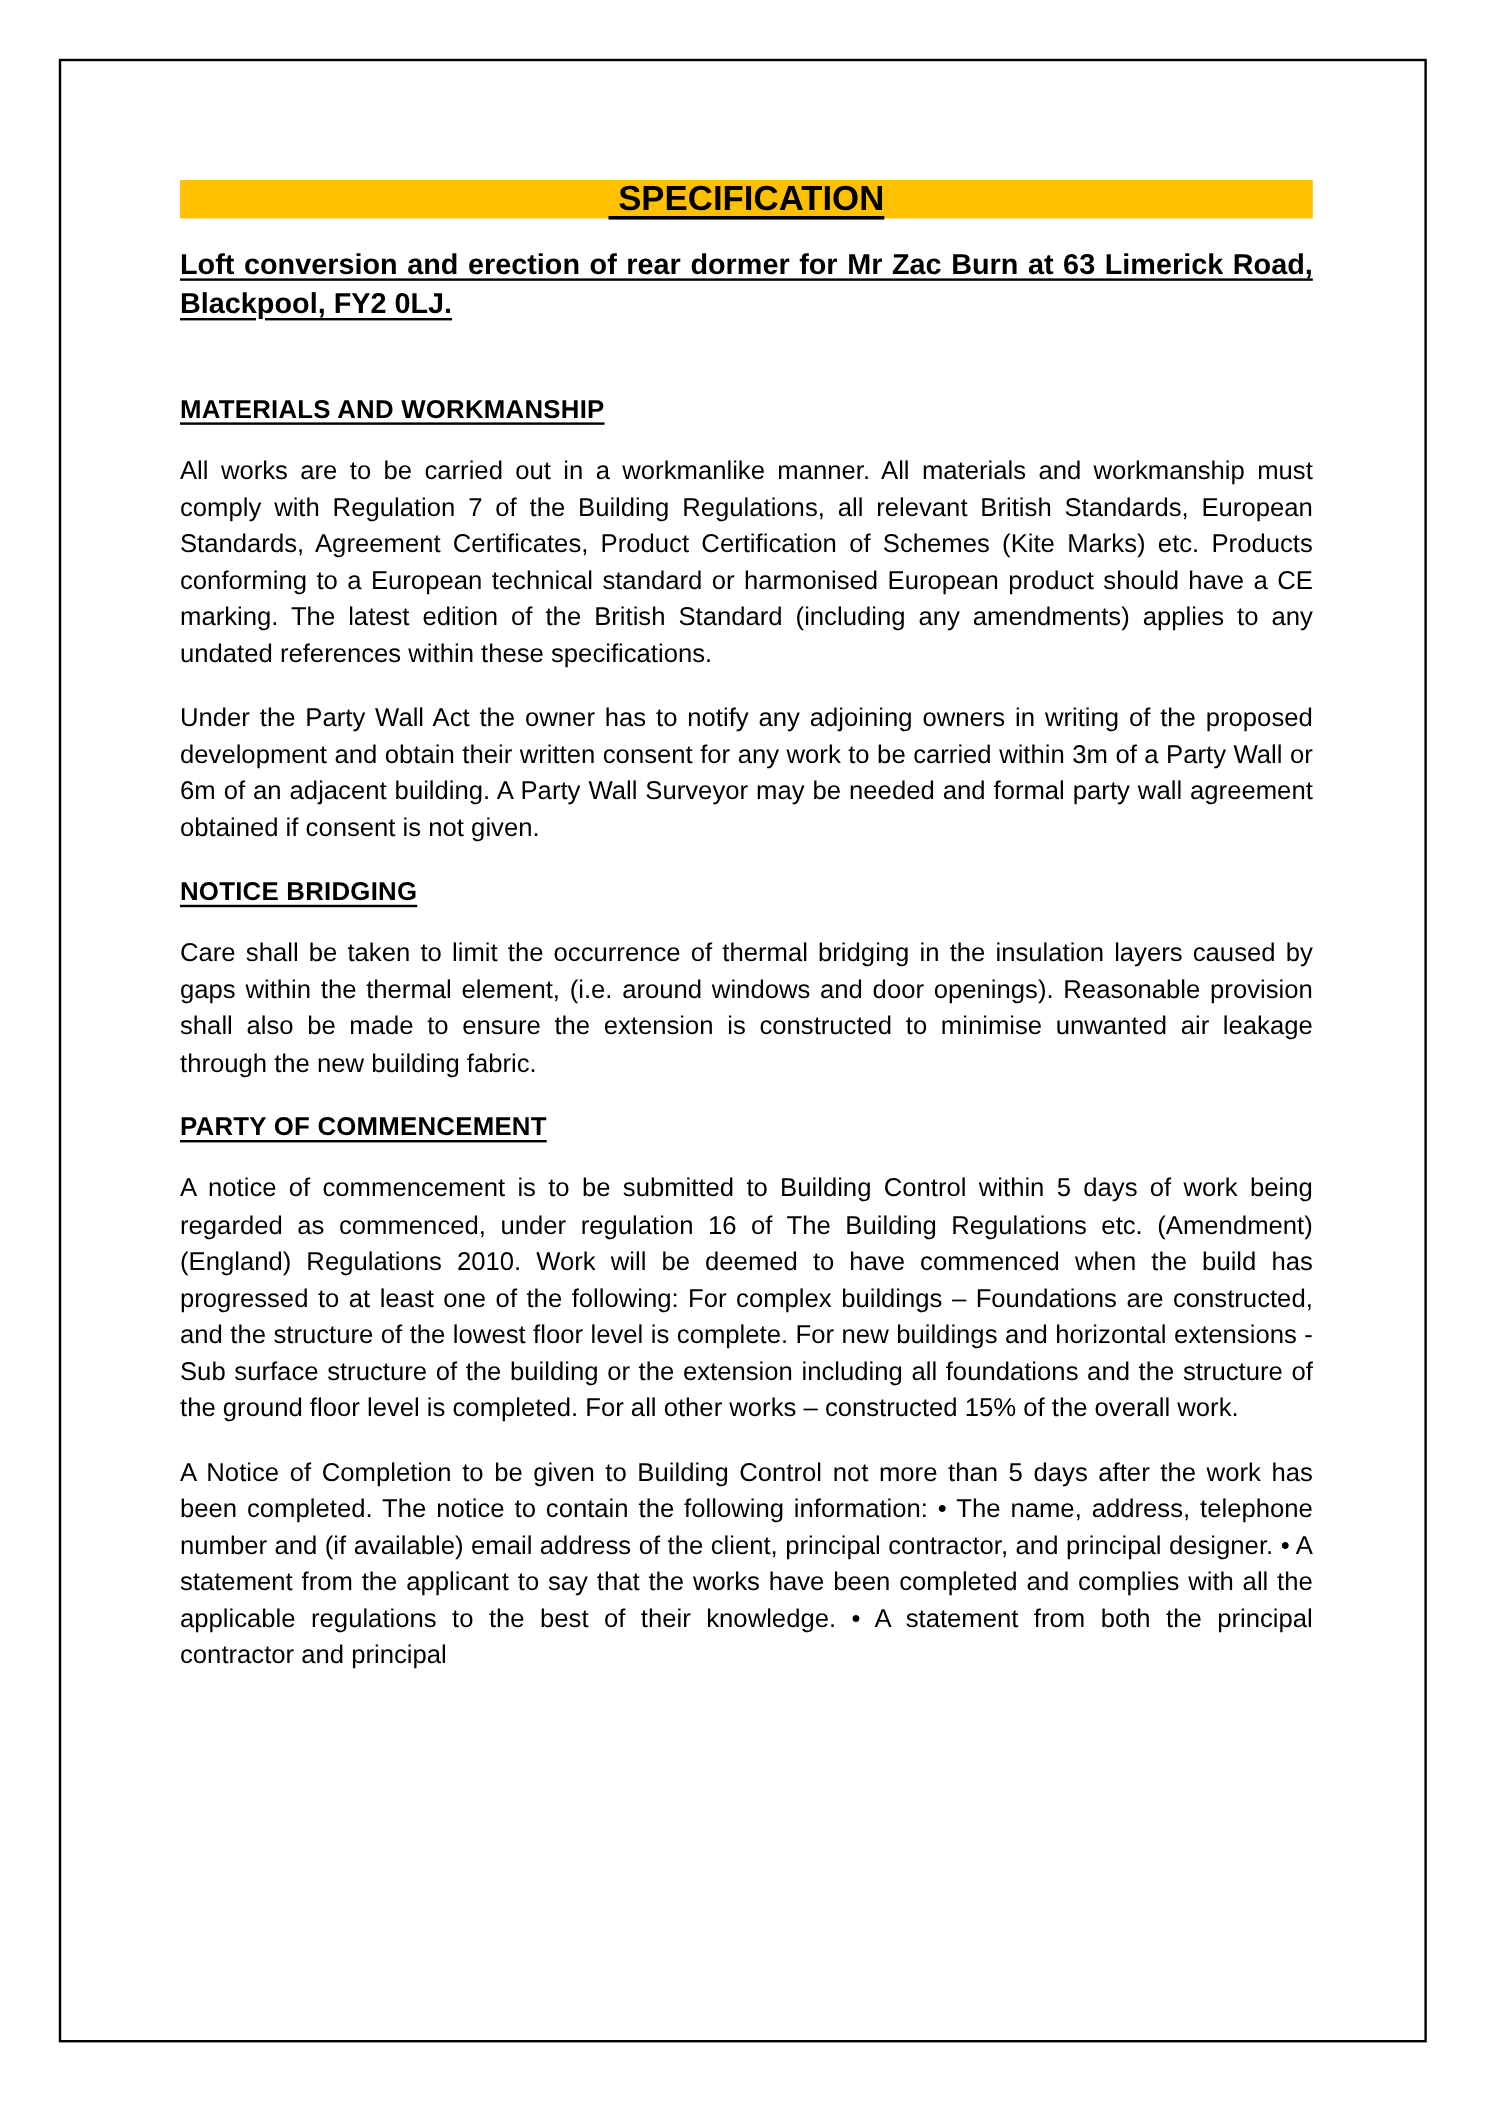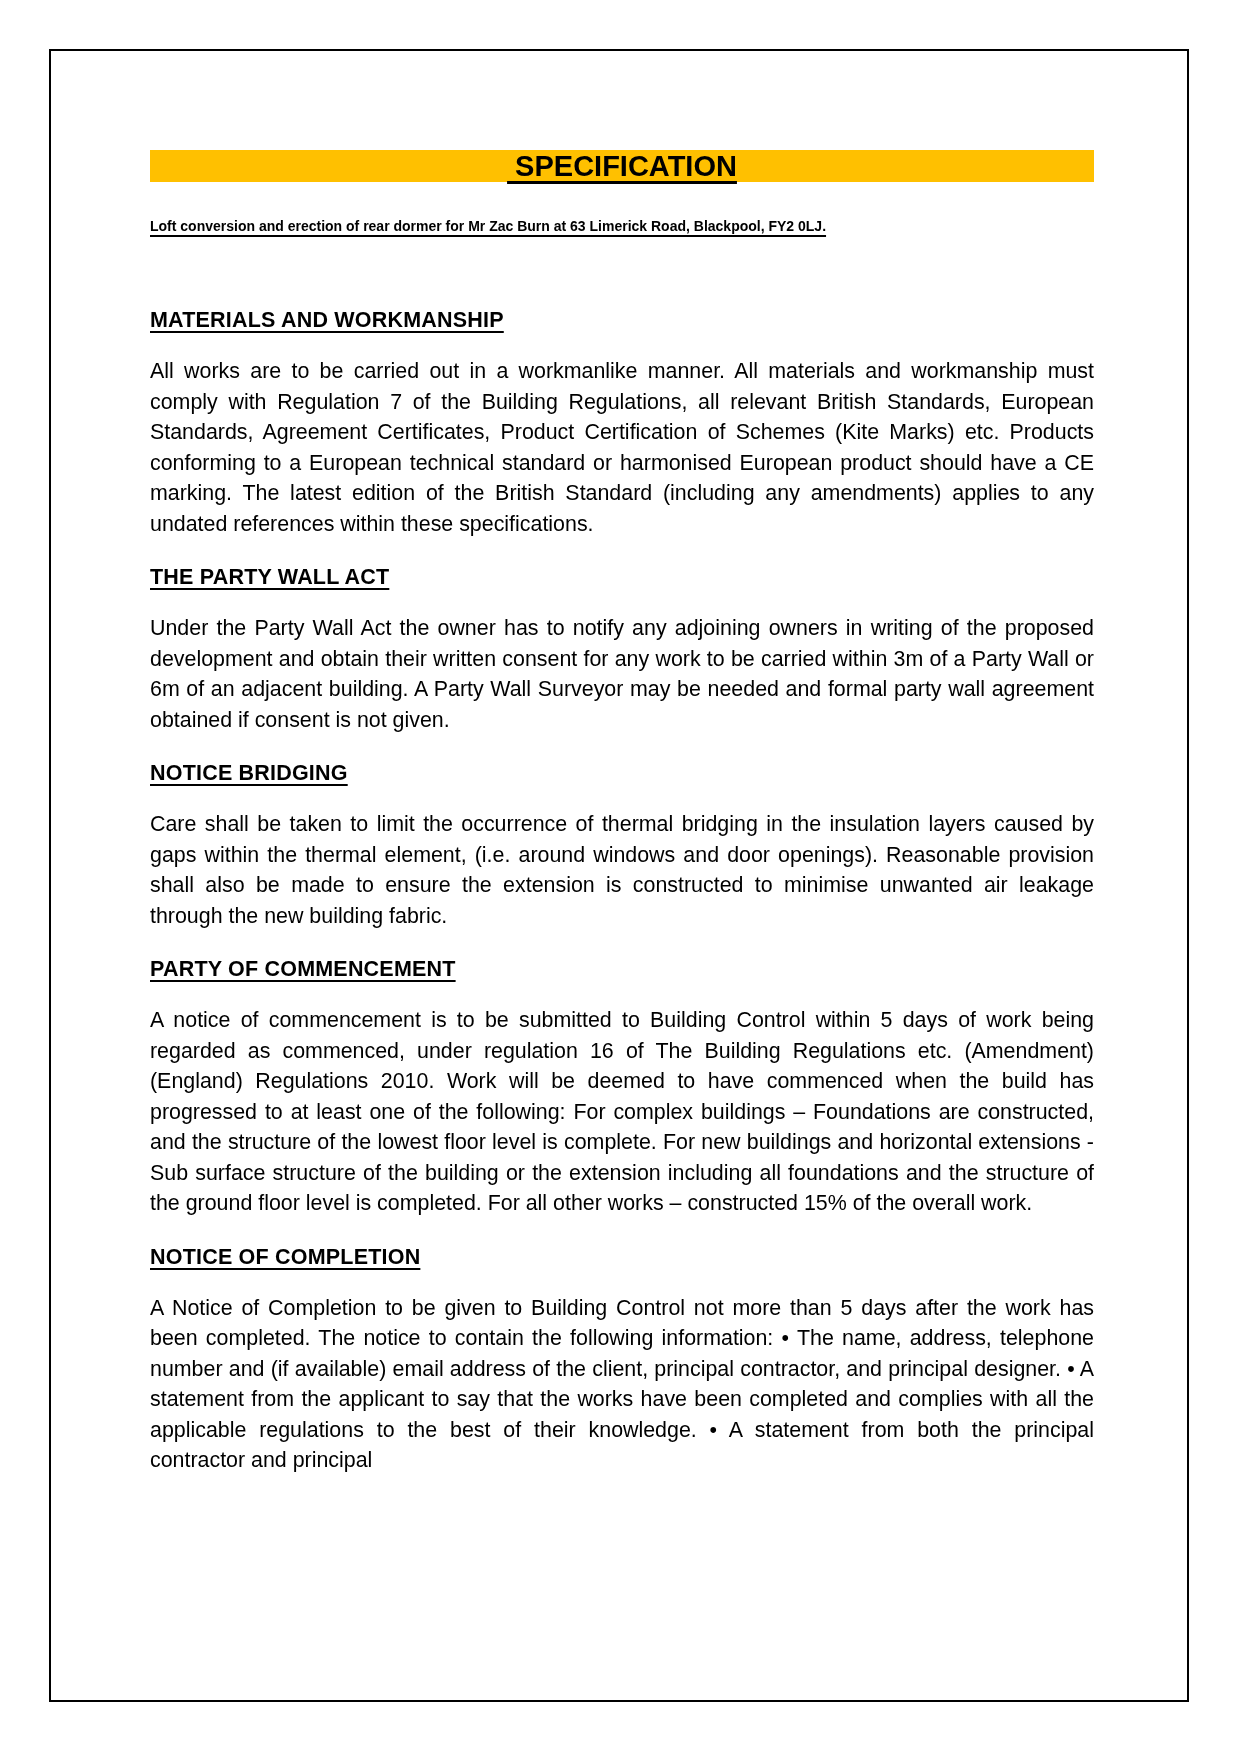--- a/index.html
+++ b/index.html
@@ -41,22 +41,22 @@
   .doc-title {
     font-size: 29px;
     font-weight: bold;
     text-decoration: underline;
     text-decoration-thickness: 3px;
     text-underline-offset: 5px;
     white-space: pre;
   }
   .subtitle {
     margin: 16px 0 56px 0;
-    font-size: 14px;
-    line-height: 45px;
+    font-size: 24px;
+    line-height: 33px;
     font-weight: bold;
     text-decoration: underline;
     text-decoration-thickness: 2px;
     text-underline-offset: 4px;
     text-align: justify;
   }
   section { margin: 0; }
   h2 {
     margin: 17px 0 21px 0;
     font-size: 21.5px;
@@ -89,32 +89,30 @@
   </div>
 
   <p class="subtitle">Loft conversion and erection of rear dormer for Mr Zac Burn at 63 Limerick Road, Blackpool, FY2 0LJ.</p>
 
   <section>
     <h2>MATERIALS AND WORKMANSHIP</h2>
     <p class="body">All works are to be carried out in a workmanlike manner. All materials and workmanship must comply with Regulation 7 of the Building Regulations, all relevant British Standards, European Standards, Agreement Certificates, Product Certification of Schemes (Kite Marks) etc. Products conforming to a European technical standard or harmonised European product should have a CE marking. The latest edition of the British Standard (including any amendments) applies to any undated references within these specifications.</p>
   </section>
 
   <section>
-    <h2>THE PARTY WALL ACT</h2>
     <p class="body bold">Under the Party Wall Act the owner has to notify any adjoining owners in writing of the proposed development and obtain their written consent for any work to be carried within 3m of a Party Wall or 6m of an adjacent building. A Party Wall Surveyor may be needed and formal party wall agreement obtained if consent is not given.</p>
   </section>
 
   <section>
     <h2>NOTICE BRIDGING</h2>
     <p class="body">Care shall be taken to limit the occurrence of thermal bridging in the insulation layers caused by gaps within the thermal element, (i.e. around windows and door openings). Reasonable provision shall also be made to ensure the extension is constructed to minimise unwanted air leakage through the new building fabric.</p>
   </section>
 
   <section>
     <h2>PARTY OF COMMENCEMENT</h2>
     <p class="body">A notice of commencement is to be submitted to Building Control within 5 days of work being regarded as commenced, under regulation 16 of The Building Regulations etc. (Amendment) (England) Regulations 2010. Work will be deemed to have commenced when the build has progressed to at least one of the following: For complex buildings – Foundations are constructed, and the structure of the lowest floor level is complete. For new buildings and horizontal extensions - Sub surface structure of the building or the extension including all foundations and the structure of the ground floor level is completed. For all other works – constructed 15% of the overall work.</p>
   </section>
 
   <section>
-    <h2>NOTICE OF COMPLETION</h2>
     <p class="body">A Notice of Completion to be given to Building Control not more than 5 days after the work has been completed. The notice to contain the following information: • The name, address, telephone number and (if available) email address of the client, principal contractor, and principal designer. • A statement from the applicant to say that the works have been completed and complies with all the applicable regulations to the best of their knowledge. • A statement from both the principal contractor and principal</p>
   </section>
 
 </div>
 
 </body></html>

